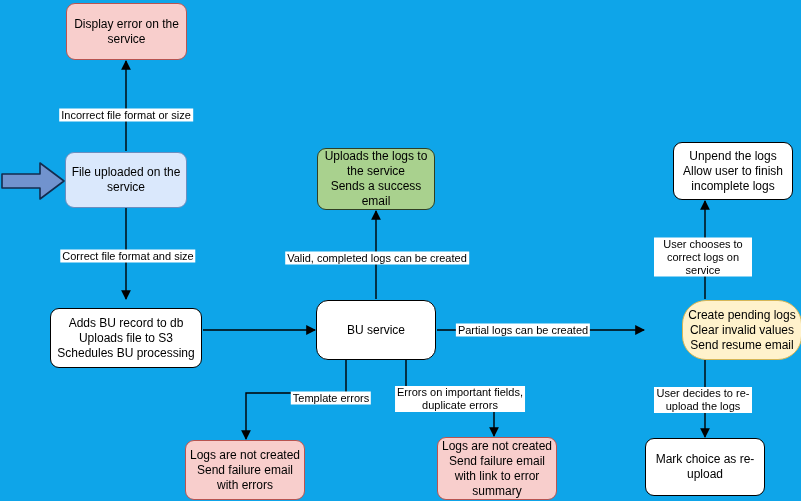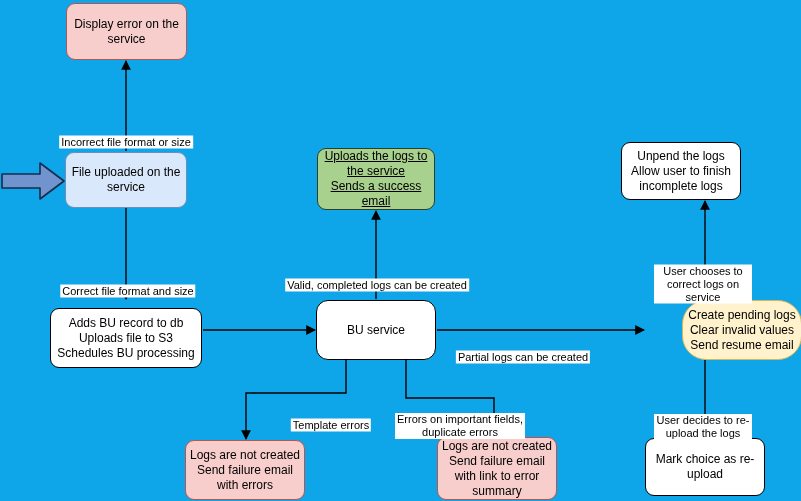--- a/index.html
+++ b/index.html
@@ -38,21 +38,20 @@
   }
   .edge-label {
     position: absolute;
     transform: translate(-50%, -50%);
     background: #ffffff;
     font-size: 11px;
     line-height: 13px;
     text-align: center;
     white-space: pre-line;
     padding: 0 2px;
-    margin-top: 27px;
   }
 </style>
 </head>
 <body>
 
 <div id="canvas">
   <svg id="edge-layer" width="801" height="501" viewBox="0 0 801 501">
     <defs>
       <marker id="arrowhead" viewBox="0 0 10 10" refX="9" refY="5" markerWidth="9" markerHeight="7" orient="auto-start-reverse">
         <path d="M0,0 L10,5 L0,10 z" fill="#000000"></path>
@@ -73,43 +72,43 @@
   </svg>
   <div id="node-layer">
       <div class="node" style="left: 66px; top: 3px; width: 121px; height: 57px; background: rgb(248, 206, 204); border-color: rgb(184, 84, 80);">Display error on the
 service</div>
       <div class="node" style="left: 65px; top: 152px; width: 122px; height: 56px; background: rgb(218, 232, 252); border-color: rgb(108, 142, 191);">File uploaded on the
 service</div>
       <div class="node" style="left: 50px; top: 300px; width: 152px; height: 60px; background: rgb(255, 255, 255); border-color: rgb(0, 0, 0); margin-top: 8px;">Adds BU record to db
 Uploads file to S3
 Schedules BU processing</div>
       <div class="node" style="left: 316px; top: 300px; width: 120px; height: 60px; background: rgb(255, 255, 255); border-color: rgb(0, 0, 0); border-radius: 12px;">BU service</div>
-      <div class="node" style="left: 317px; top: 148px; width: 118px; height: 62px; background: rgb(169, 209, 142); border-color: rgb(47, 63, 36); text-decoration: underline;">Uploads the logs to
+      <div class="node" style="left: 317px; top: 148px; width: 118px; height: 62px; background: rgb(169, 209, 142); border-color: rgb(47, 63, 36);">Uploads the logs to
 the service
 Sends a success
 email</div>
       <div class="node" style="left: 682px; top: 300px; width: 120px; height: 60px; background: rgb(255, 242, 204); border-color: rgb(214, 182, 86); border-radius: 24px;">Create pending logs
 Clear invalid values
 Send resume email</div>
-      <div class="node" style="left: 621px; top: 142px; width: 120px; height: 58px; background: rgb(255, 255, 255); border-color: rgb(0, 0, 0);">Unpend the logs
+      <div class="node" style="left: 673px; top: 142px; width: 120px; height: 58px; background: rgb(255, 255, 255); border-color: rgb(0, 0, 0);">Unpend the logs
 Allow user to finish
 incomplete logs</div>
       <div class="node" style="left: 645px; top: 438px; width: 120px; height: 58px; background: rgb(255, 255, 255); border-color: rgb(0, 0, 0);">Mark choice as re-
 upload</div>
       <div class="node" style="left: 185px; top: 440px; width: 120px; height: 60px; background: rgb(248, 206, 204); border-color: rgb(184, 84, 80);">Logs are not created
 Send failure email
 with errors</div>
       <div class="node" style="left: 437px; top: 437px; width: 120px; height: 63px; background: rgb(248, 206, 204); border-color: rgb(184, 84, 80);">Logs are not created
 Send failure email
 with link to error
 summary</div>
     </div>
   <div id="label-layer">
       <div class="edge-label" style="left: 126px; top: 115px;">Incorrect file format or size</div>
-      <div class="edge-label" style="left: 128px; top: 264px; text-align: center;">Correct file format and size</div>
+      <div class="edge-label" style="left: 128px; top: 256px; text-align: center;">Correct file format and size</div>
       <div class="edge-label" style="left: 377px; top: 258px;">Valid, completed logs can be created</div>
       <div class="edge-label" style="left: 523px; top: 330px;">Partial logs can be created</div>
       <div class="edge-label" style="left: 703px; top: 257px;">User chooses to correct logs on service</div>
       <div class="edge-label" style="left: 703px; top: 400px;">User decides to re-upload the logs</div>
       <div class="edge-label" style="left: 331px; top: 398px;">Template errors</div>
       <div class="edge-label" style="left: 460px; top: 399px;">Errors on important fields,
 duplicate errors</div>
     </div>
 </div>
 

